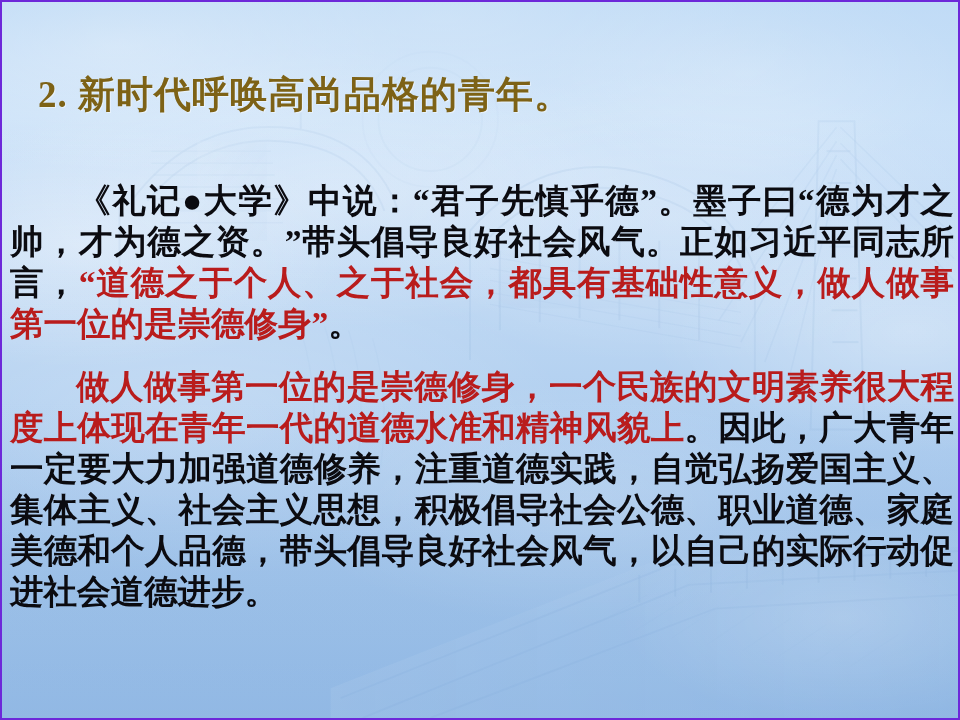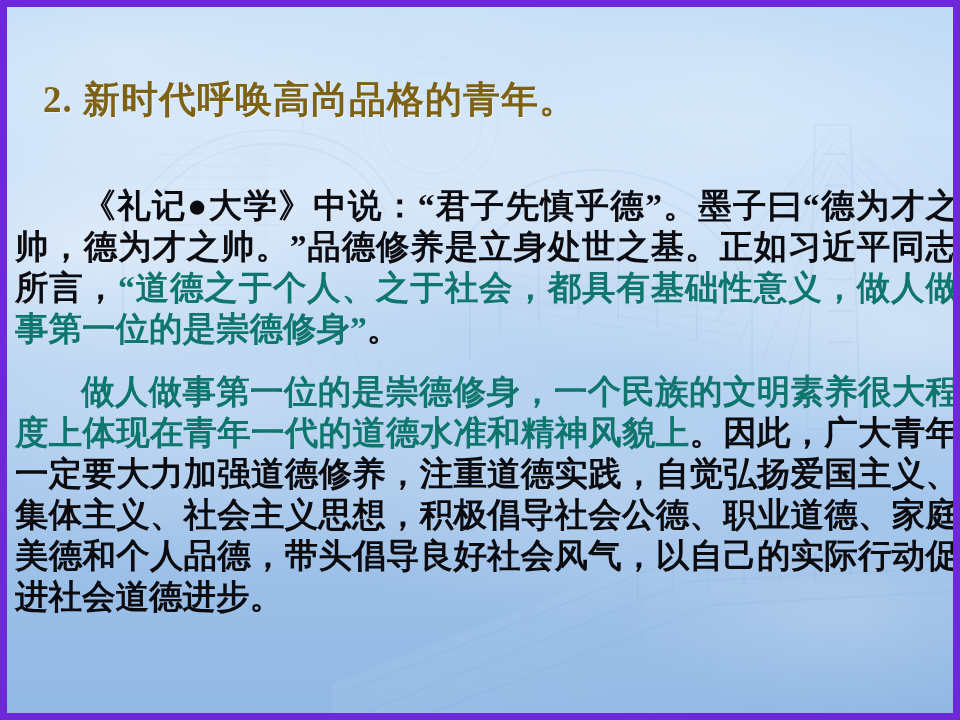--- a/index.html
+++ b/index.html
@@ -12,21 +12,21 @@
     font-family: "Liberation Serif", "DejaVu Serif", serif;
   }
 
   
   #slide {
     position: relative;
     width: 960px;
     height: 720px;
     overflow: hidden;
     box-sizing: border-box;
-    border: 7px solid #6d28d9;
+    border: 2px solid #6d28d9;
     background: #bcd8f2;
   }
 
   
   .bg-layer {
     position: absolute;
     inset: 0;
     pointer-events: none;
   }
 
@@ -110,21 +110,21 @@
     color: #0b0b10;
     text-align: justify;
     text-justify: inter-character;
     font-weight: bold;
     margin: 0;
   }
   .para .indent { display: inline-block; width: 66px; }
 
   #para-1 { margin-bottom: 22px; }
 
-  .hl-red { color: #0f766e; }
+  .hl-red { color: #b91c1c; }
   .blk { color: #0b0b10; }
 </style>
 </head>
 <body>
 
 <div id="slide">
 
   <div class="bg-layer" id="bg-sky"></div>
   <div class="bg-layer" id="bg-clouds"></div>
 
@@ -250,21 +250,21 @@
 
   <div class="bg-layer" id="bg-haze"></div>
 
   <div id="content">
 
     <div id="slide-title">2. 新时代呼唤高尚品格的青年。</div>
 
     <div id="body-block">
 
       <p class="para" id="para-1">
-        <span class="indent"></span><span class="blk">《礼记●大学》中说：“君子先慎乎德”。墨子曰“德为才之帅，德为才之帅。”品德修养是立身处世之基。正如习近平同志所言，</span><span class="hl-red">“道德之于个人、之于社会，都具有基础性意义，做人做事第一位的是崇德修身”</span><span class="blk">。</span>
+        <span class="indent"></span><span class="blk">《礼记●大学》中说：“君子先慎乎德”。墨子曰“德为才之帅，才为德之资。”带头倡导良好社会风气。正如习近平同志所言，</span><span class="hl-red">“道德之于个人、之于社会，都具有基础性意义，做人做事第一位的是崇德修身”</span><span class="blk">。</span>
       </p>
 
       <p class="para" id="para-2">
         <span class="indent"></span><span class="hl-red">做人做事第一位的是崇德修身，一个民族的文明素养很大程度上体现在青年一代的道德水准和精神风貌上</span><span class="blk">。因此，广大青年一定要大力加强道德修养，注重道德实践，自觉弘扬爱国主义、集体主义、社会主义思想，积极倡导社会公德、职业道德、家庭美德和个人品德，带头倡导良好社会风气，以自己的实际行动促进社会道德进步。</span>
       </p>
 
     </div>
   </div>
 </div>
 

